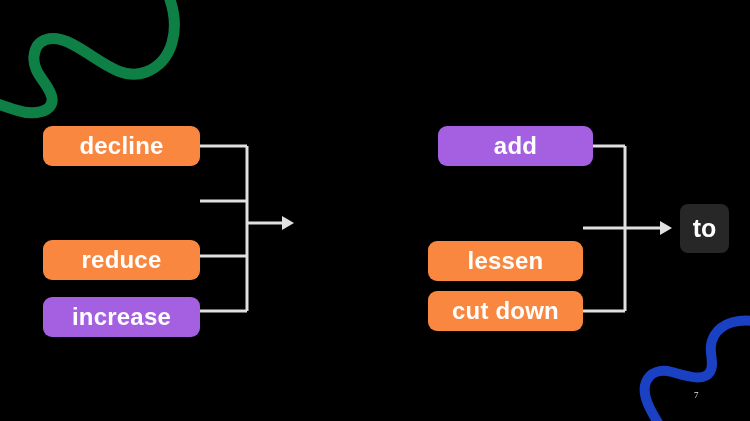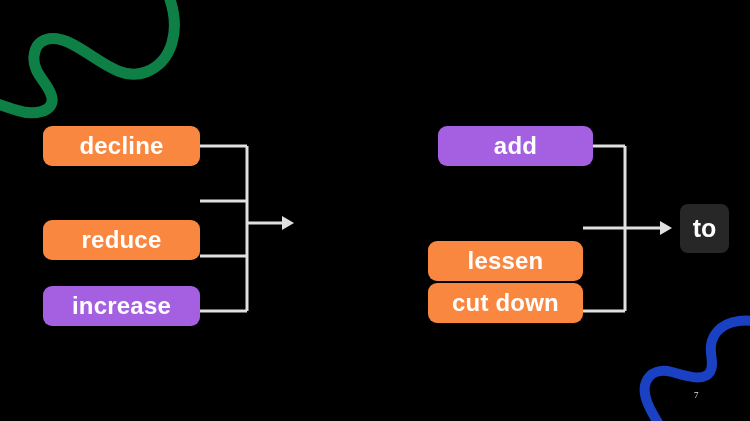--- a/index.html
+++ b/index.html
@@ -108,35 +108,35 @@
       <path d="M 625 146 V 311"></path>
 
       <path d="M 625 228 H 660"></path>
     </g>
     <polygon points="660,221 672,228 660,235" fill="#E0E0E0"></polygon>
   </svg>
 
   <div class="chip orange" style="left:43px; top:126px; width:157px; height:40px;">
     <span>decline</span>
   </div>
-  <div class="chip orange" style="left:43px; top:220px; width:157px; height:40px;">
+  <div class="chip orange" style="left:43px; top:240px; width:157px; height:40px;">
     <span>reduce</span>
   </div>
-  <div class="chip purple" style="left:43px; top:286px; width:157px; height:40px;">
+  <div class="chip purple" style="left:43px; top:297px; width:157px; height:40px;">
     <span>increase</span>
   </div>
 
 
   <div class="chip purple" style="left:428px; top:126px; width:155px; height:40px;margin-left:10px;">
     <span>add</span>
   </div>
   <div class="chip orange" style="left:428px; top:208px; width:155px; height:40px;margin-top:33px;">
     <span>lessen</span>
   </div>
-  <div class="chip orange" style="left:428px; top:283px; width:155px; height:40px;">
+  <div class="chip orange" style="left:428px; top:291px; width:155px; height:40px;">
     <span>cut down</span>
   </div>
 
   <div class="darkbox" style="left:672px; top:204px; width:49px; height:49px;margin-left:8px;">
     <span>to</span>
   </div>
 
   <div class="page-number">7</div>
 
 </div>

